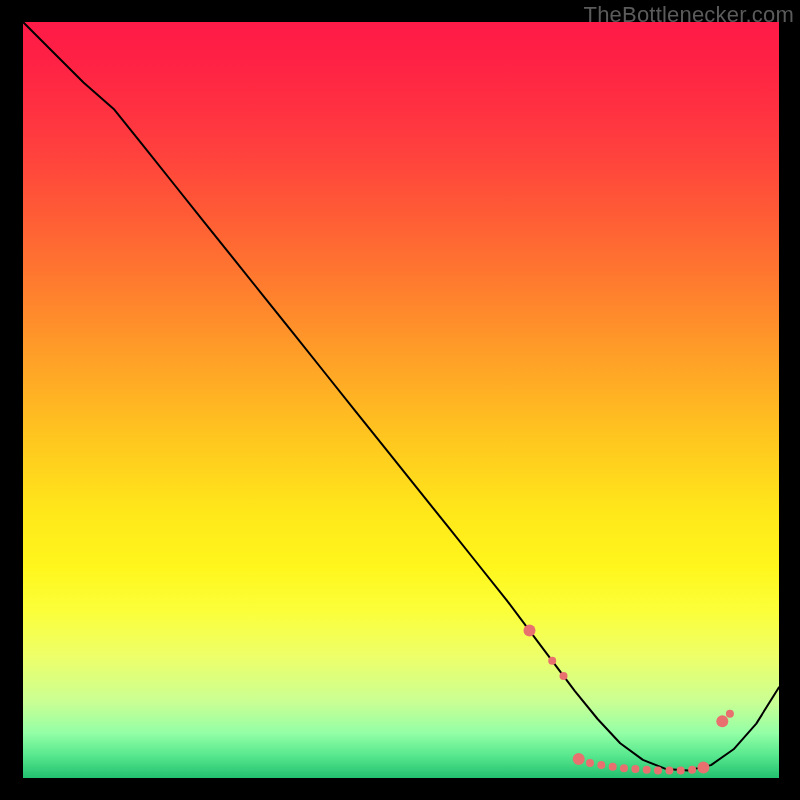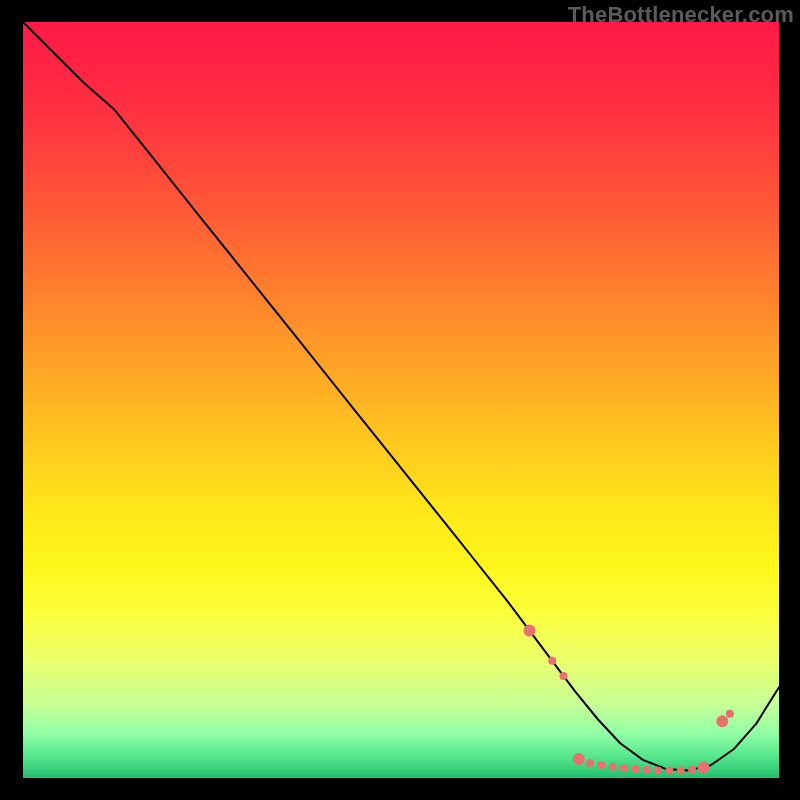--- a/index.html
+++ b/index.html
@@ -16,21 +16,21 @@
     width: 800px;
     height: 800px;
     background: #000;
   }
   .watermark {
     position: absolute;
     top: 2px;
     right: 6px;
     color: #5b5b5b;
     font-size: 22px;
-    font-weight: 700;
+    font-weight: 400;
     letter-spacing: 0.2px;
     user-select: none;
   }
   svg {
     position: absolute;
     left: 0;
     top: 0;
   }
 </style>
 </head>

